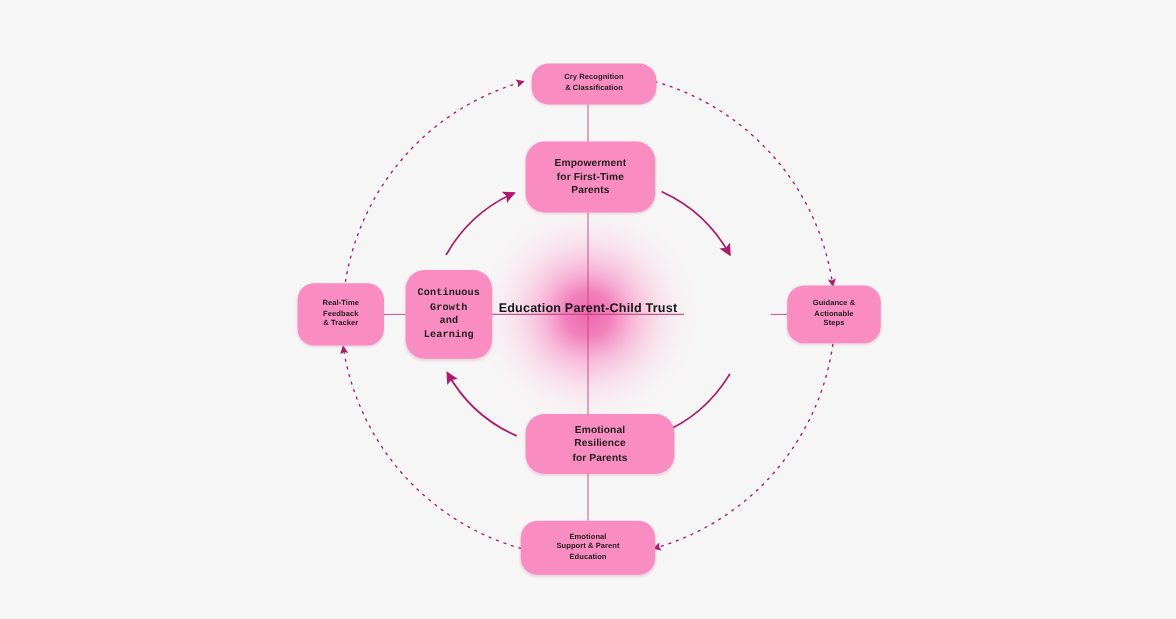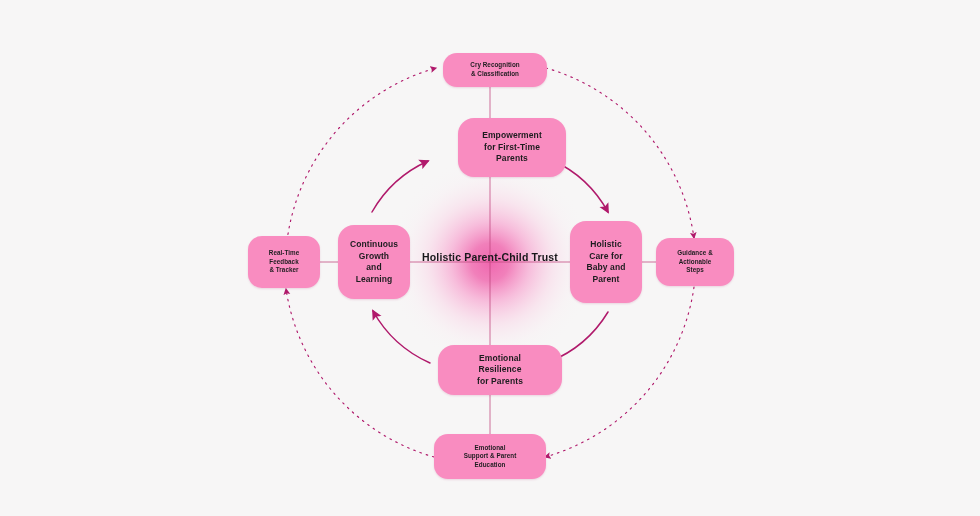--- a/index.html
+++ b/index.html
@@ -158,42 +158,36 @@
       <path d="M 287,241 A 207,207 0 0 1 436,68" marker-end="url(#dotHead)"></path>
 
       <path d="M 546,68 A 207,207 0 0 1 694,238" marker-end="url(#dotHead)"></path>
 
       <path d="M 694,287 A 207,207 0 0 1 545,457" marker-end="url(#dotHead)"></path>
 
       <path d="M 434,457 A 207,207 0 0 1 286,289" marker-end="url(#dotHead)"></path>
     </g>
   </svg>
 
-  <div id="center-label">Holistic Parent-Child Trust</div>
-
-  <div class="node inner" style="left:438px; top:118px; width:108px; height:59px;margin-left:20px;">
+  <div id="center-label">Education Parent-Child Trust</div>
+
+  <div class="node inner" style="left:438px; top:118px; width:108px; height:59px;">
     <span class="label">Empowerment
 for First-Time
 Parents</span>
   </div>
 
-  <div class="node inner" style="left:570px; top:221px; width:72px; height:82px;">
-    <span class="label">Holistic
-Care for
-Baby and
-Parent</span>
-  </div>
 
   <div class="node inner" style="left:438px; top:345px; width:124px; height:50px;">
     <span class="label">Emotional
 Resilience
 for Parents</span>
   </div>
 
-  <div class="node inner" style="left:338px; top:225px; width:72px; height:74px;">
+  <div class="node inner" style="left:338px; top:225px; width:72px; height:74px;font-family:Liberation Mono, monospace;">
     <span class="label">Continuous
 Growth
 and
 Learning</span>
   </div>
 
   <div class="node outer" style="left:443px; top:53px; width:104px; height:34px;">
     <span class="label">Cry Recognition
 &amp; Classification</span>
   </div>

